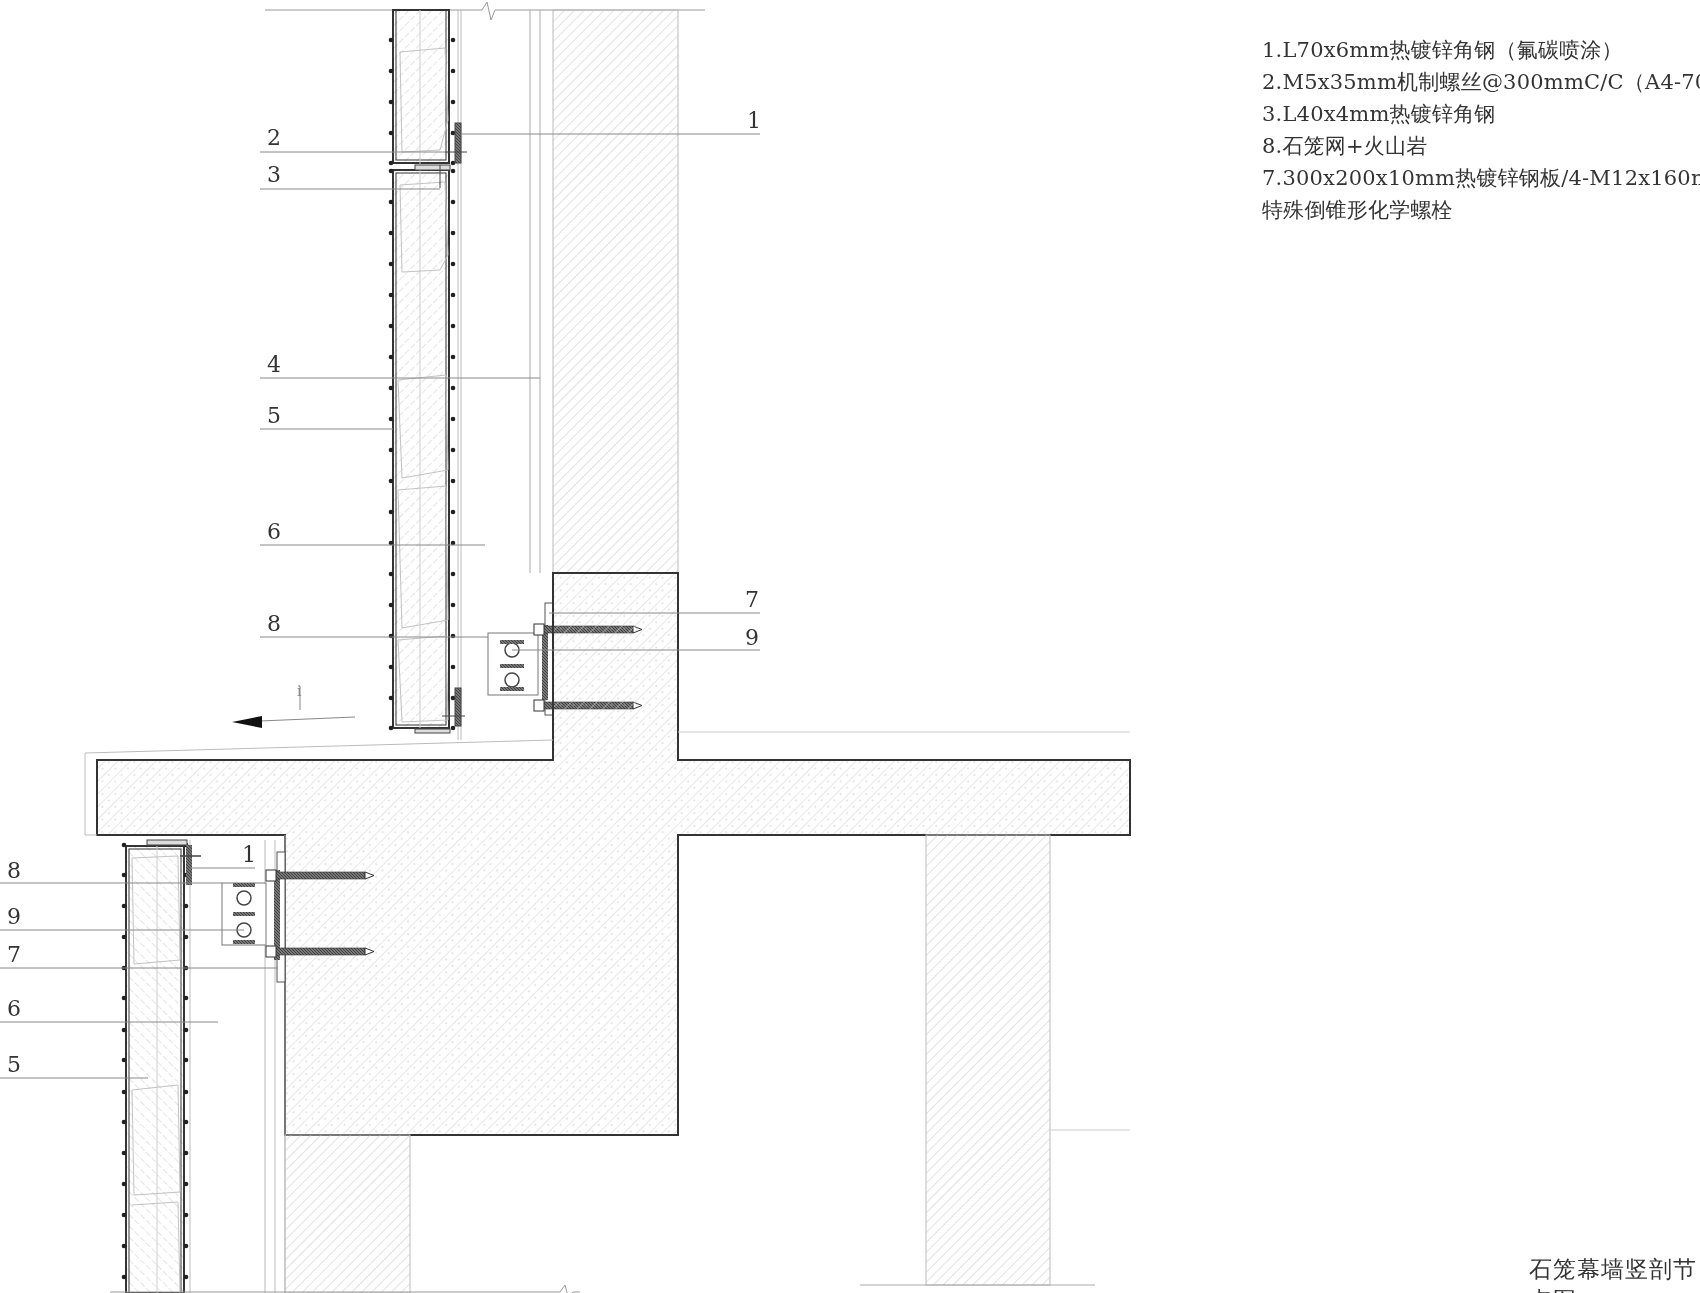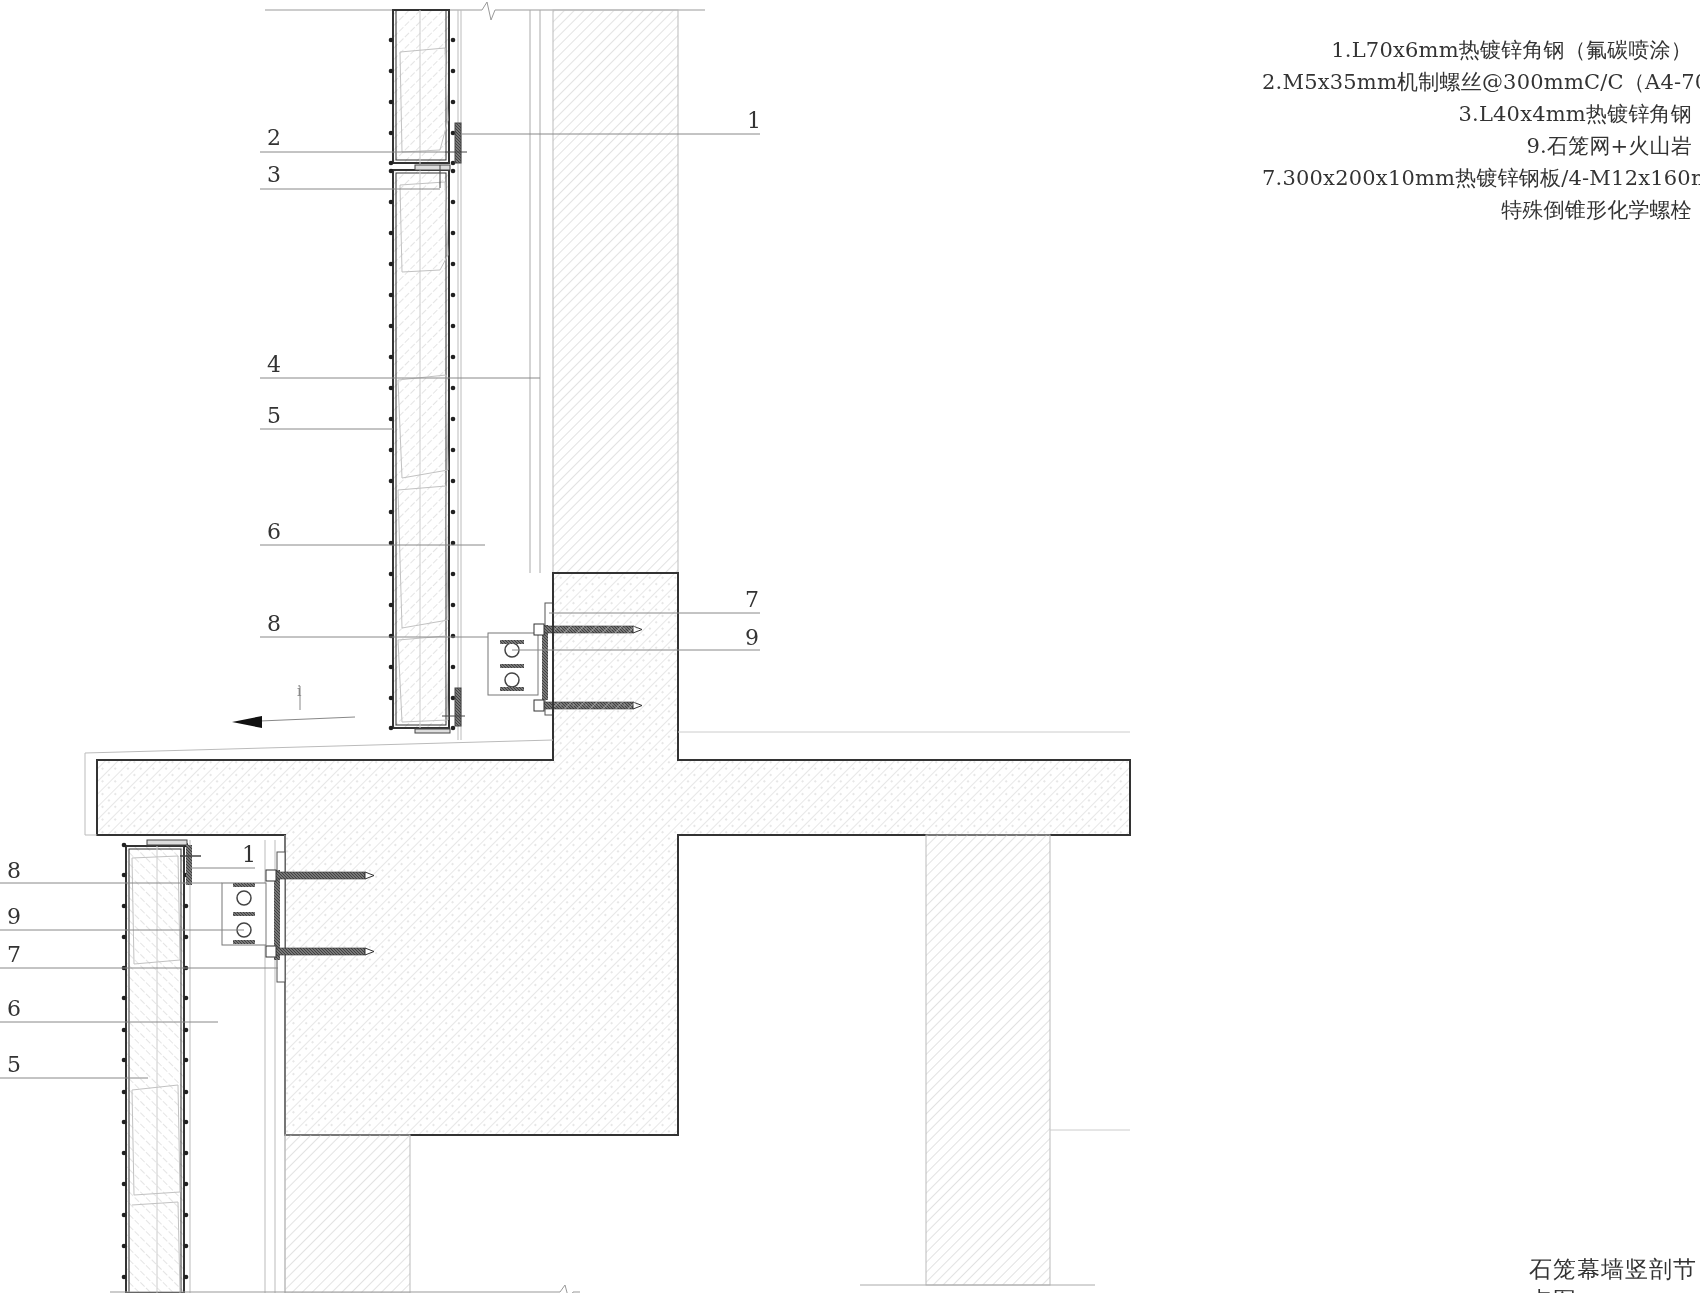--- a/index.html
+++ b/index.html
@@ -1,20 +1,20 @@
 <!DOCTYPE html>
 <html><head>
 <meta charset="utf-8">
 <style>
   html, body { margin:0; padding:0; background:#ffffff; }
   body { width:1700px; height:1293px; position:relative; overflow:hidden;
          font-family:"DejaVu Serif","Liberation Serif",serif; color:#333; }
   #drawing { position:absolute; left:0; top:0; width:1700px; height:1293px; }
   .legend { position:absolute; left:1262px; top:34px; width:430px; }
-  .legend-item { font-size:21px; line-height:32px; color:#333; white-space:nowrap; letter-spacing:0.2px;text-align:right; }
+  .legend-item { font-size:21px; line-height:32px; color:#333; white-space:nowrap; letter-spacing:0.2px; }
   .title { position:absolute; left:1529px; top:1254px; font-size:23px; color:#333; letter-spacing:1px; }
   .callout { position:absolute; font-size:22px; color:#333; }
 </style>
 </head>
 <body>
 
 <svg id="drawing" viewBox="0 0 1700 1293" xmlns="http://www.w3.org/2000/svg">
   <defs>
     <pattern id="hatch" patternUnits="userSpaceOnUse" width="7" height="7" patternTransform="rotate(45)">
       <line x1="0" y1="0" x2="0" y2="7" stroke="#c6c6c6" stroke-width="1"></line>
@@ -268,18 +268,18 @@
 <div class="callout" style="left:7px;top:942px;">7</div>
 <div class="callout" style="left:7px;top:996px;">6</div>
 <div class="callout" style="left:7px;top:1052px;">5</div>
 
 <div class="callout" style="left:297px;top:683px;font-size:14px;color:#888;">i</div>
 
 <div class="legend">
   <div class="legend-item">1.L70x6mm热镀锌角钢（氟碳喷涂）</div>
   <div class="legend-item">2.M5x35mm机制螺丝@300mmC/C（A4-70）</div>
   <div class="legend-item">3.L40x4mm热镀锌角钢</div>
-  <div class="legend-item">9.石笼网+火山岩</div>
+  <div class="legend-item">8.石笼网+火山岩</div>
   <div class="legend-item">7.300x200x10mm热镀锌钢板/4-M12x160mm</div>
   <div class="legend-item">特殊倒锥形化学螺栓</div>
 </div>
 
 <div class="title">石笼幕墙竖剖节点图</div>
 
 </body></html>

